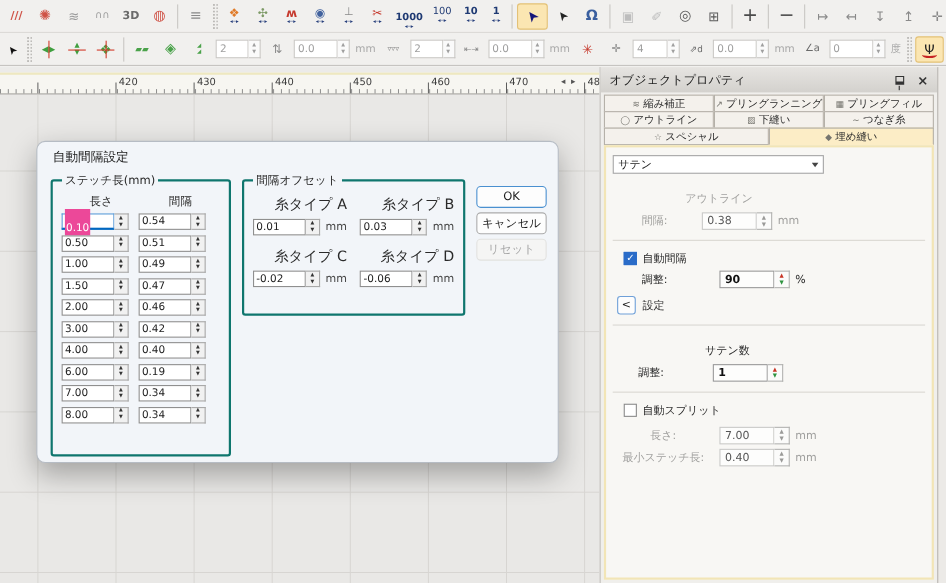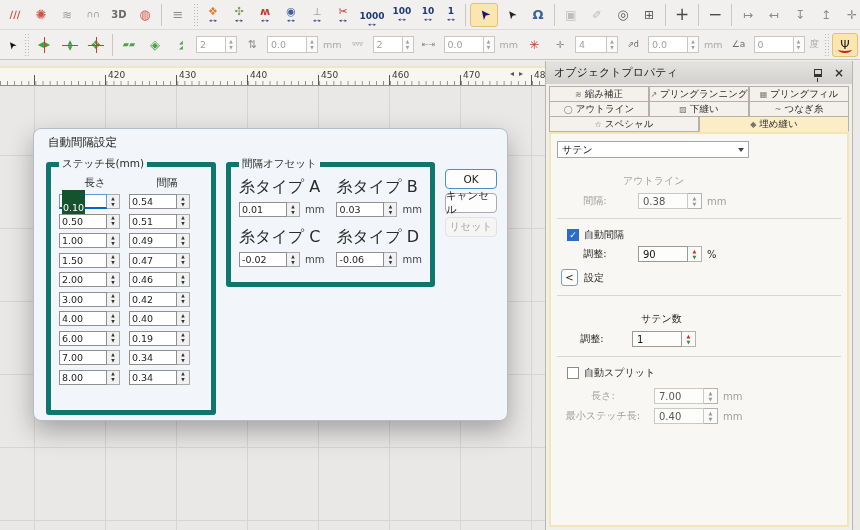--- a/index.html
+++ b/index.html
@@ -49,36 +49,36 @@
     background-image:
       linear-gradient(to right,#d7d5d2 1px,transparent 1px),
       linear-gradient(to bottom,#d7d5d2 1px,transparent 1px);
     background-size:71px 73px; background-position:34px 69px; }
 
   
   .dialog { position:absolute; left:33px; top:67px; width:475px; height:293px; background:#f2f5f9;
     border:1px solid #b6bcc4; border-radius:8px; box-shadow:0 10px 26px rgba(0,0,0,.30); z-index:5; }
   .dlg-title { height:26px; display:flex; align-items:center; padding-left:14px; font-size:11.5px; color:#1a1a1a; }
   .dlg-body { display:flex; padding:2px 10px 0 12px; gap:10px; }
-  fieldset { border:5px solid #0f766e; border-radius:3px; padding:4px 8px 6px 8px; background:transparent; }
+  fieldset { border:2px solid #0f766e; border-radius:3px; padding:4px 8px 6px 8px; background:transparent; }
   legend { font-size:10.5px; color:#2a2a2a; padding:0 3px; }
   .fs-stitch { width:168px; height:258px; }
   .fs-offset { width:192px; height:130px; }
   .t-head { display:flex; margin:1px 0 4px 0; }
   .t-head span { font-size:10.5px; color:#2a2a2a; width:72px; text-align:center; }
   .t-row { display:flex; gap:9px; margin-bottom:4.5px; }
   .cellpair { display:flex; }
   .din { width:48px; height:15px; border:1px solid #8f8f8f; background:#fff; font-size:9.5px; color:#222;
     display:flex; align-items:center; padding:0 2px; }
   .din.focus { border-color:#5a9bd8; border-bottom:2px solid #0067c0; }
-  .din .selval { background:#14532d; color:#fff; padding:12px 1px;margin-top:12px; }
+  .din .selval { background:#ec4899; color:#fff; padding:12px 1px;margin-top:12px; }
   .dspin { width:13px; height:15px; border:1px solid #a9a9a9; border-left:0; background:#f1f1f1; color:#333;
     font-size:4.5px; display:flex; flex-direction:column; align-items:center; justify-content:center; line-height:1.3; }
   .off-grid { display:grid; grid-template-columns:1fr 1fr; gap:8px 12px; }
-  .off-field .olab { font-size:16px; color:#2a2a2a; margin:2px 0 4px 0; }
+  .off-field .olab { font-size:13px; color:#2a2a2a; margin:2px 0 4px 0;text-align:right; }
   .off-row { display:flex; align-items:center; }
   .off-row .unit { font-size:10px; color:#444; margin-left:5px; }
   .btncol { display:flex; flex-direction:column; gap:4px; margin-top:12px; width:76px; }
   .btn { height:20px; border-radius:4px; background:#fdfdfd; border:1px solid #ababab; font-size:10.5px;
     color:#1a1a1a; display:flex; align-items:center; justify-content:center; }
   .btn.primary { border:1.5px solid #4a90d0; }
   .btn.disabled { background:#f5f5f4; border:1px solid #e2e2e0; color:#a6a6a6; }
 
   
   .panel { width:307px; flex:none; background:#f0efec; border-left:1px solid #b9b6b1; display:flex; flex-direction:column; }
@@ -101,21 +101,21 @@
   .selarrow { width:0; height:0; border-left:3.5px solid transparent; border-right:3.5px solid transparent;
     border-top:4px solid #444; }
   .pheading { font-size:10px; color:#a2a2a0; margin:16px 0 5px 66px; }
   .pheading.on { color:#2a2a2a; margin-left:84px; }
   .prow { display:flex; align-items:center; margin:4px 0; }
   .plab { font-size:10px; color:#9f9f9d; width:76px; text-align:center; margin-right:5px; }
   .plab.on { color:#2a2a2a; }
   .plab.w90 { width:92px; }
   .pin-box { width:50px; height:16px; border:1px solid #c9c9c7; background:#fdfdfc; font-size:10px; color:#555;
     display:flex; align-items:center; padding:0 4px; }
-  .pin-box.on { border:1px solid #9a9a9a; color:#111; font-weight:normal; }
+  .pin-box.on { border:1px solid #9a9a9a; color:#111; font-weight:bold;margin-left:16px; }
   .pspin { width:14px; height:16px; border:1px solid #b3b3b1; border-left:0; background:#fbfbfa;
     display:flex; flex-direction:column; align-items:center; justify-content:center; line-height:1; gap:1px; }
   .pspin i { font-style:normal; font-size:5px; color:#9a9a98; }
   .pspin.rg i.u { color:#c83424; } .pspin.rg i.d { color:#2f9440; }
   .punit { font-size:10px; color:#9f9f9d; margin-left:5px; }
   .punit.on { color:#2a2a2a; }
   .psep { border:0; border-top:1px solid #dad7d2; margin:9px 0; }
   .cb { width:12px; height:12px; border:1px solid #8a8a8a; background:#fff; margin-right:5px; flex:none;
     display:flex; align-items:center; justify-content:center; }
   .cb.checked { background:#2a6cc8; border-color:#2a6cc8; color:#fff; font-size:9px; }
@@ -173,21 +173,21 @@
     </div>
     <div class="tb-btn jump">
       <span class="g" style="color: rgb(198, 58, 46); font-size: 11px;">✂</span>
       <span class="jmp">◂─▸</span>
     </div>
     <div class="tb-btn jump" style="width: 30px; justify-content: flex-end;">
       <span class="g" style="color: rgb(31, 58, 115); font-size: 9px; font-weight: bold;">1000</span>
       <span class="jmp">◂─▸</span>
     </div>
     <div class="tb-btn jump" style="width: 26px;">
-      <span class="g" style="color: rgb(31, 58, 115); font-size: 9px; font-weight: bold;">100</span>
+      <span class="g" style="color: rgb(31, 58, 115); font-size: 9px; font-weight: normal;">100</span>
       <span class="jmp">◂─▸</span>
     </div>
     <div class="tb-btn jump" style="width: 22px;">
       <span class="g" style="color: rgb(31, 58, 115); font-size: 9px; font-weight: bold;">10</span>
       <span class="jmp">◂─▸</span>
     </div>
     <div class="tb-btn jump" style="width: 20px;">
       <span class="g" style="color: rgb(31, 58, 115); font-size: 9px; font-weight: bold;">1</span>
       <span class="jmp">◂─▸</span>
     </div>

